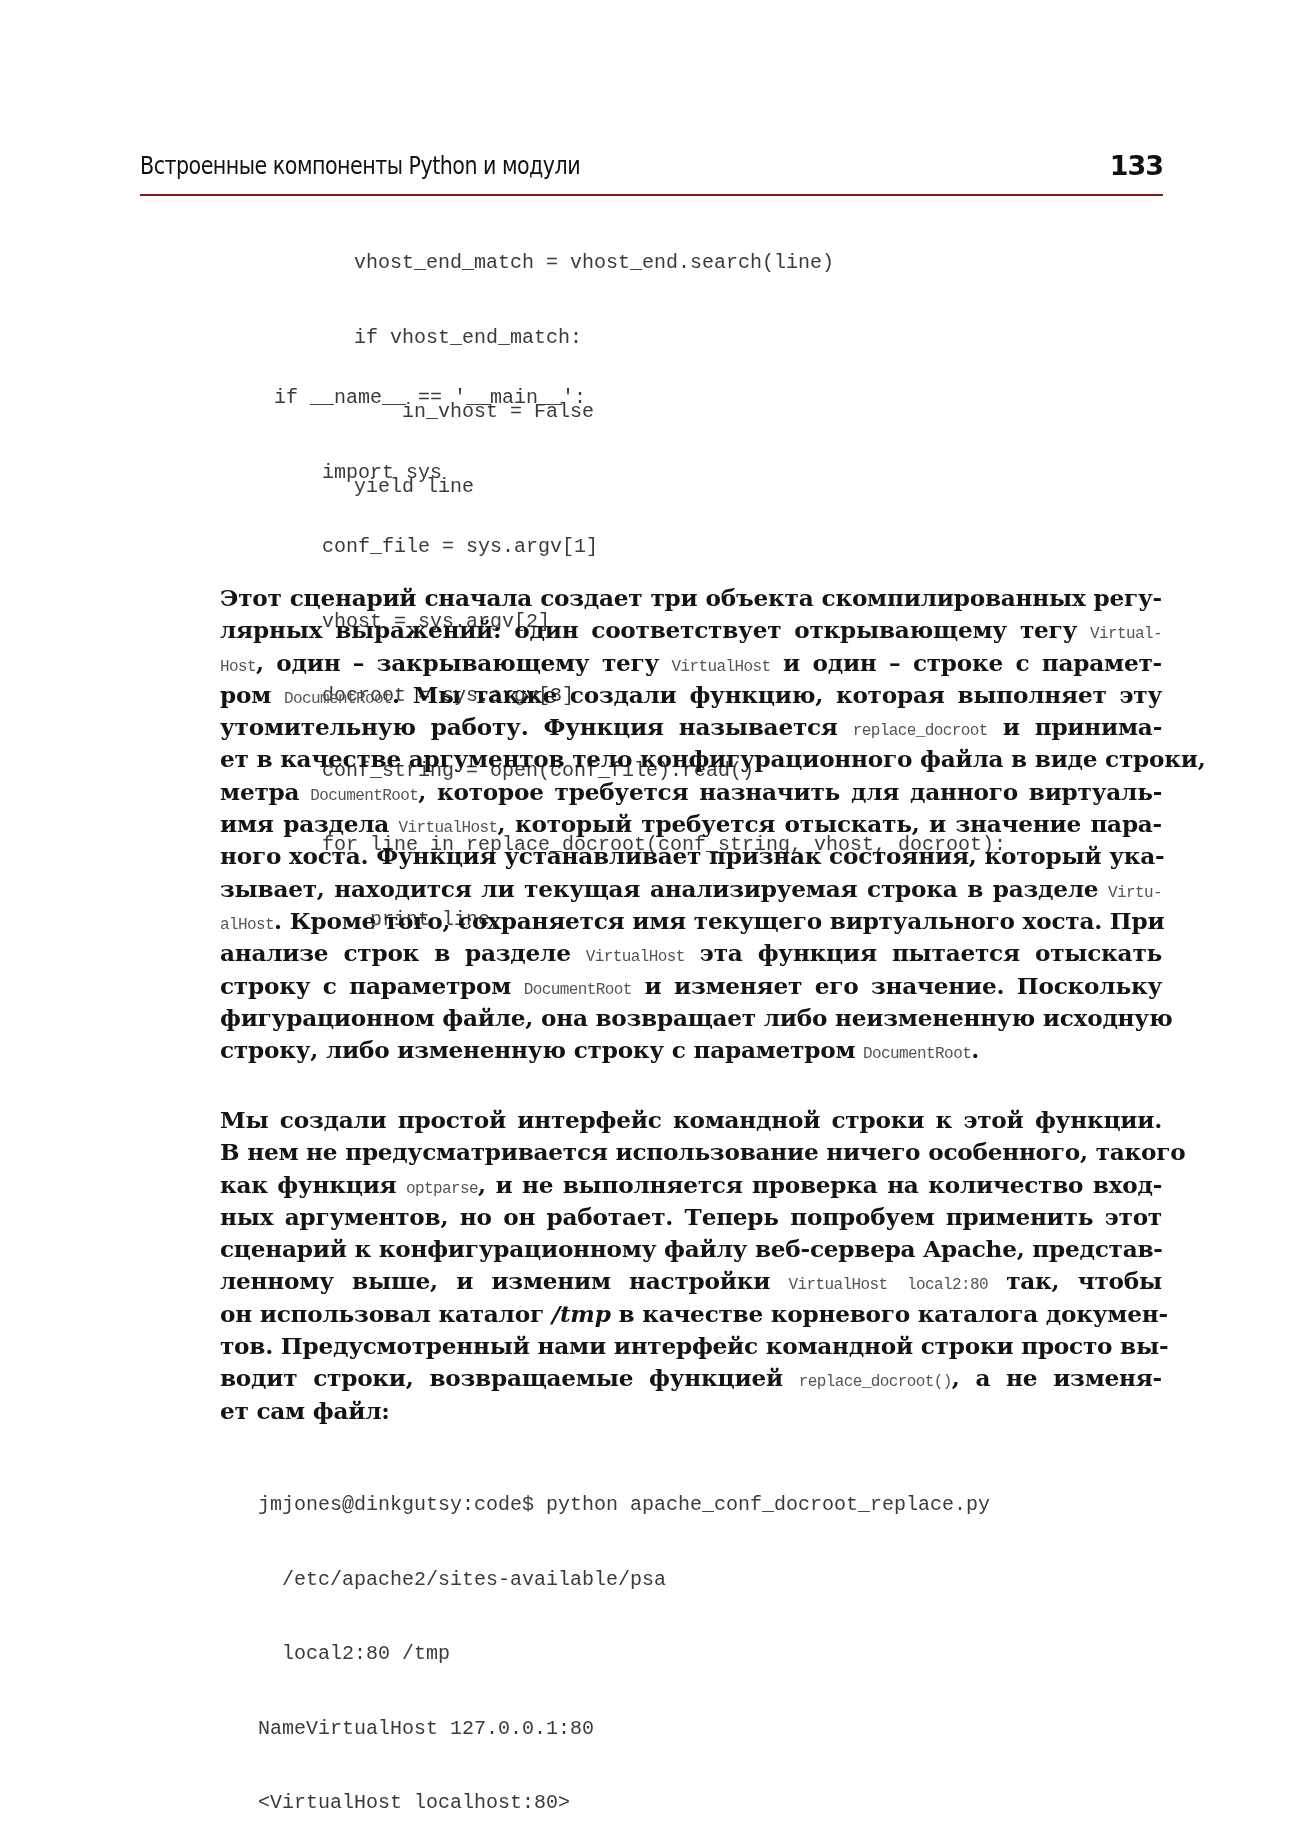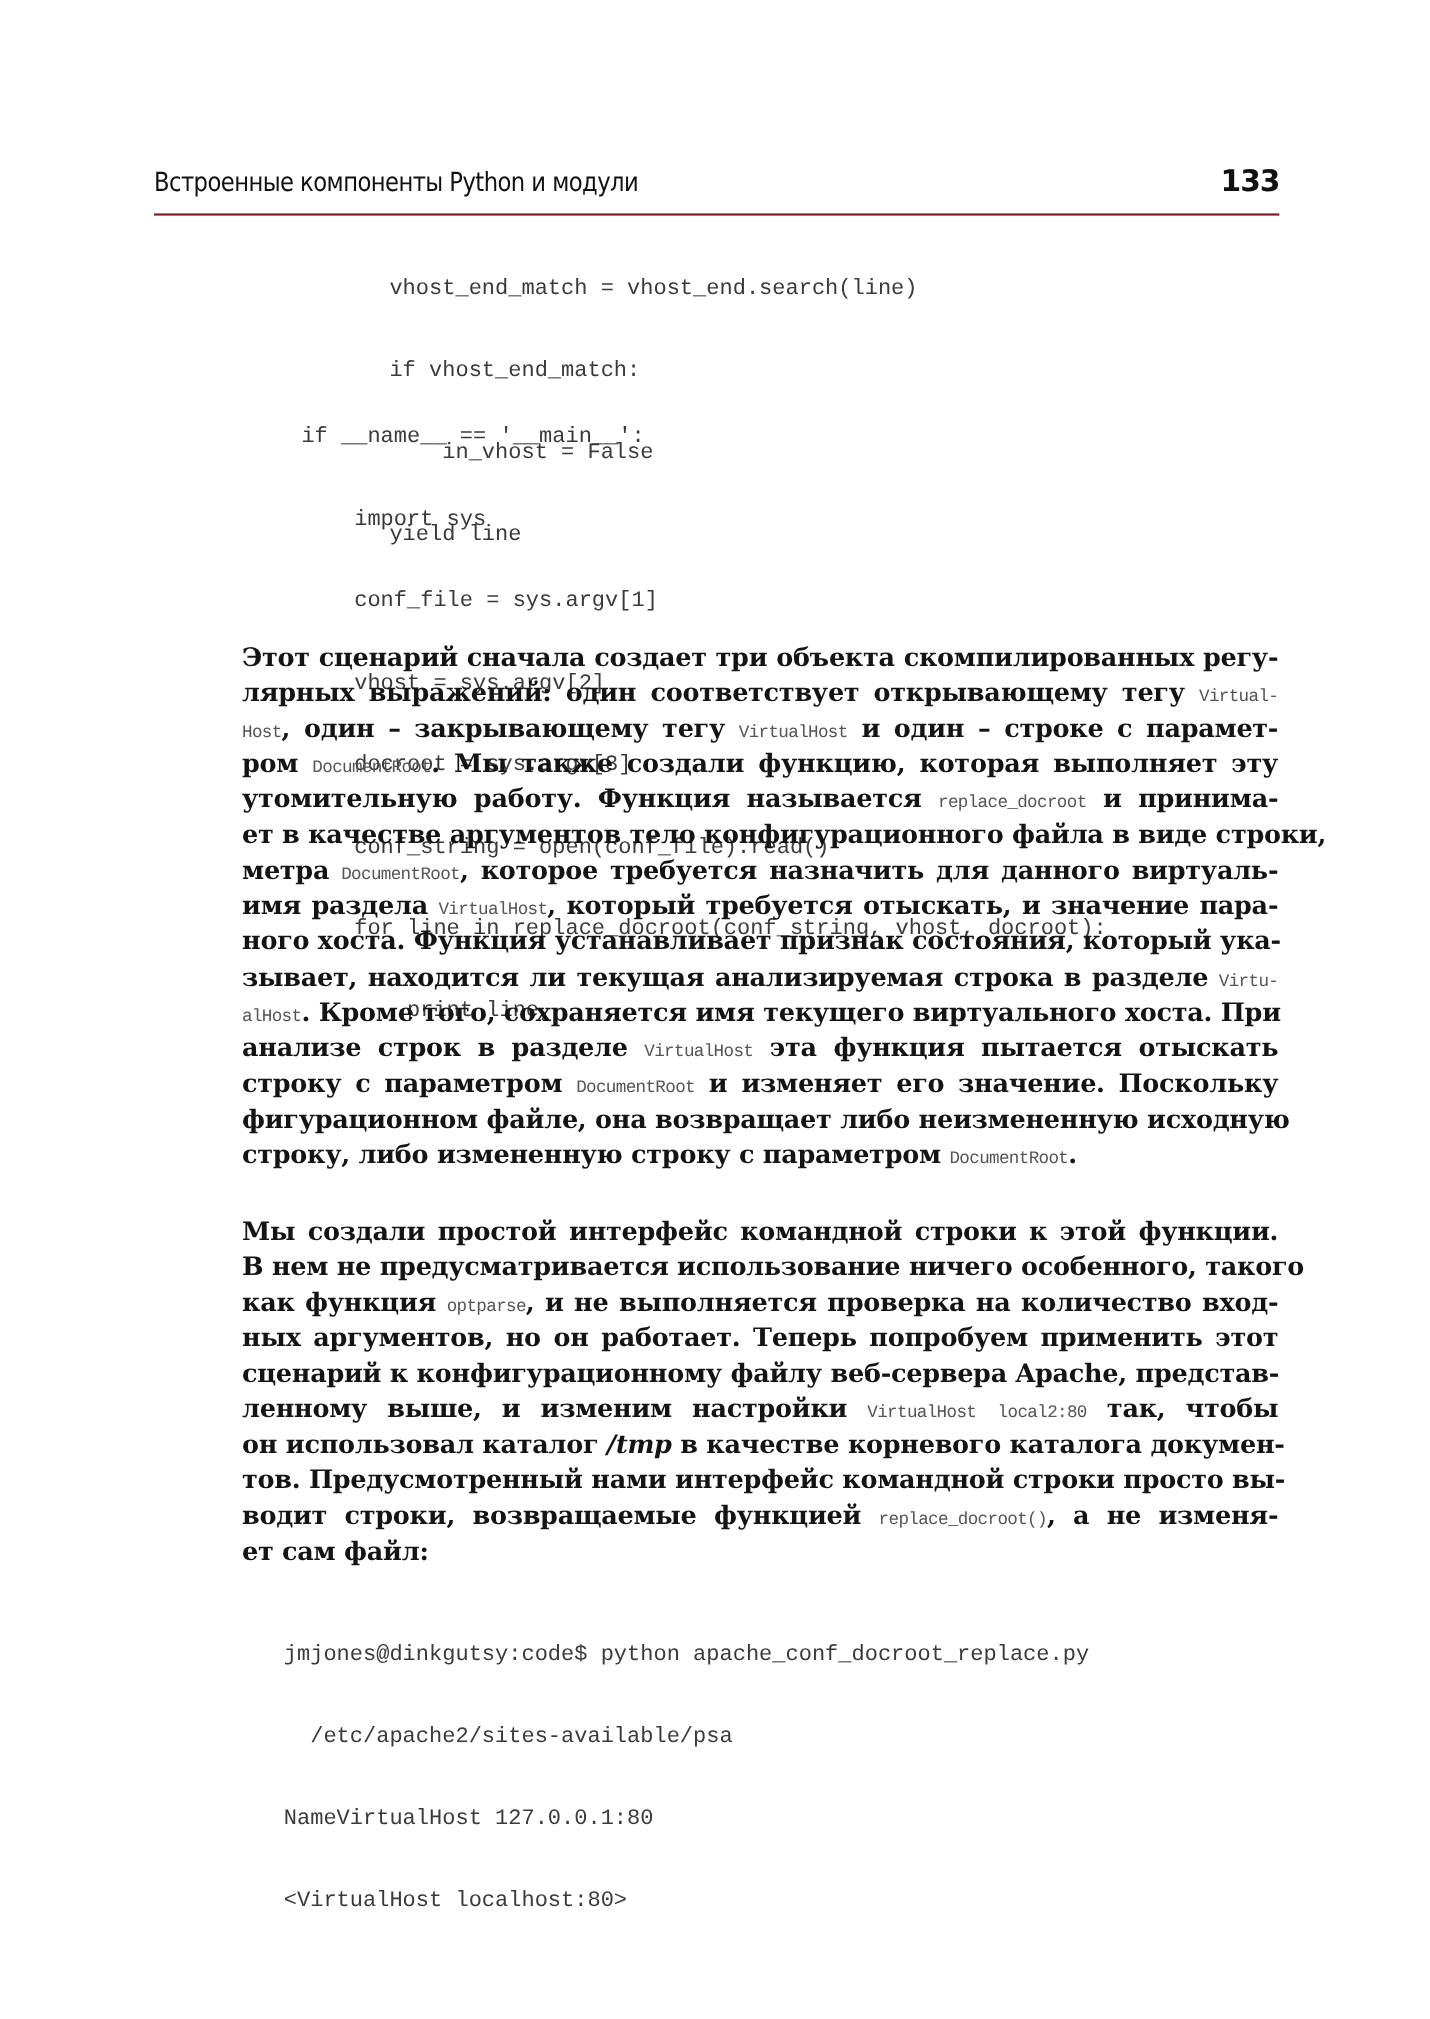--- a/index.html
+++ b/index.html
@@ -72,18 +72,19 @@
     <span class="ln"><span>ленному выше, и изменим настройки </span><span class="m">VirtualHost local2:80</span><span> так, чтобы</span></span>
     <span class="ln"><span>он использовал каталог </span><span class="i">/tmp</span><span> в качестве корневого каталога докумен-</span></span>
     <span class="ln"><span>тов. Предусмотренный нами интерфейс командной строки просто вы-</span></span>
     <span class="ln"><span>водит строки, возвращаемые функцией </span><span class="m">replace_docroot()</span><span>, а не изменя-</span></span>
     <span class="ln last"><span>ет сам файл:</span></span>
   </div>
 
 <div class="code code3">
   <span class="ln">jmjones@dinkgutsy:code$ python apache_conf_docroot_replace.py</span>
   <span class="ln">  /etc/apache2/sites-available/psa</span>
+  <span class="ln">  local2:80 /tmp</span>
   <span class="ln">NameVirtualHost 127.0.0.1:80</span>
   <span class="ln">&lt;VirtualHost localhost:80&gt;</span>
   
   
   
 </div>
 
 </body></html>

